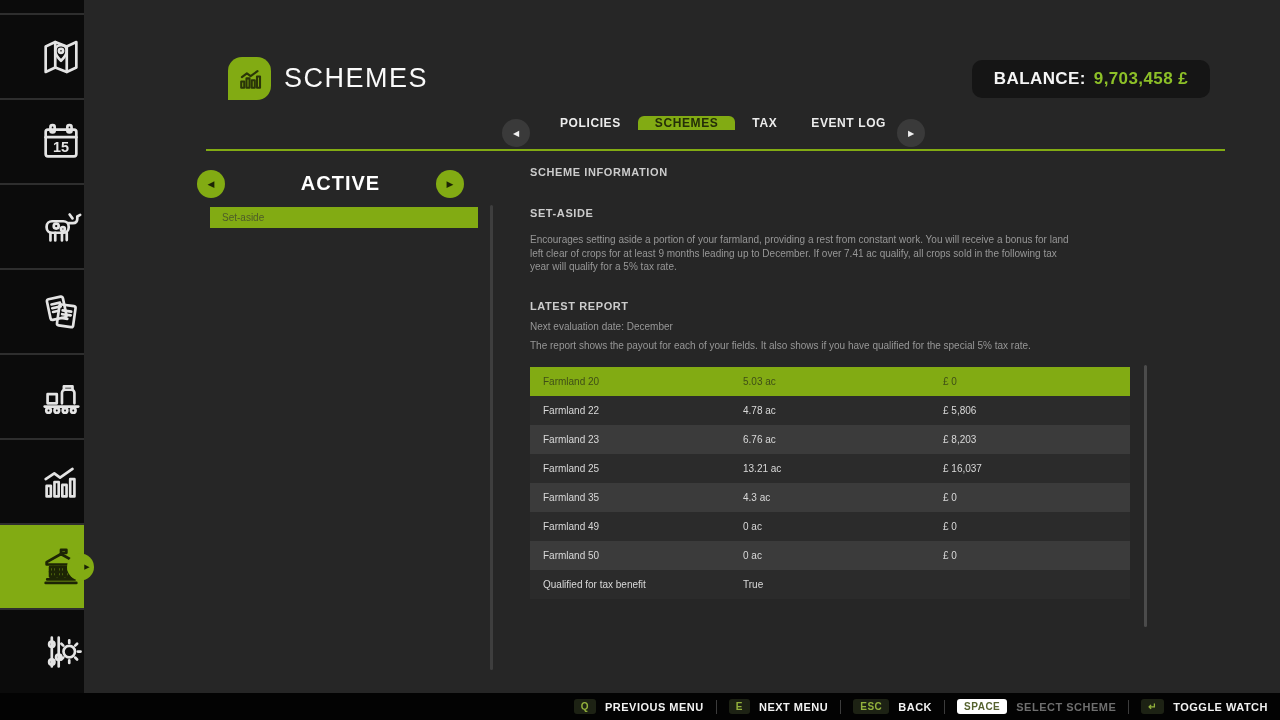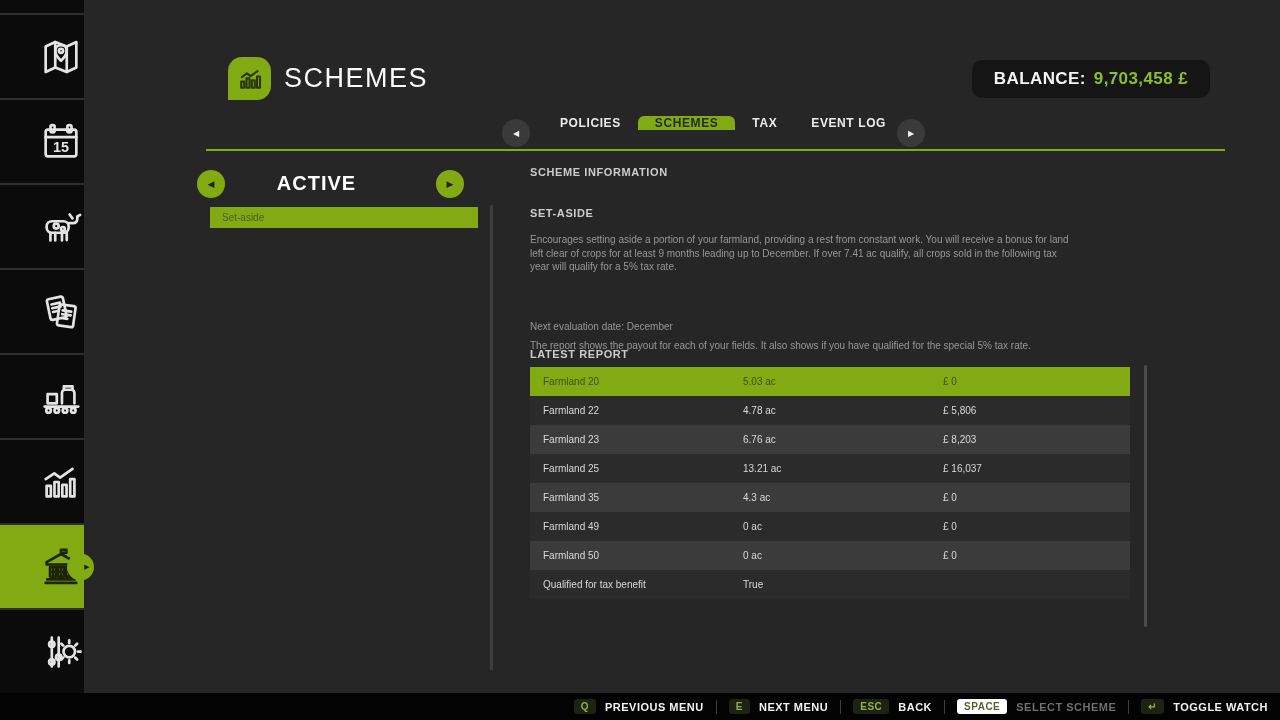--- a/index.html
+++ b/index.html
@@ -61,36 +61,36 @@
   .tab.active{background:var(--accent);color:#242e08;border-radius:6px 6px 0 0;}
   .tab-underline{position:absolute;left:206px;top:149px;width:1019px;height:2px;
     background:var(--accent);}
 
   
   .panel-arrow{position:absolute;top:170px;width:28px;height:28px;border-radius:50%;
     background:var(--accent);color:#1c2405;display:flex;align-items:center;
     justify-content:center;font-size:9px;cursor:pointer;}
   .panel-arrow.left{left:197px;}
   .panel-arrow.right{left:436px;}
-  .panel-title{position:absolute;left:211px;top:172px;width:211px;text-align:center;
+  .panel-title{position:absolute;left:235px;top:172px;width:211px;text-align:center;
     font-size:20px;font-weight:bold;color:#fff;letter-spacing:1px;}
   .scheme-list{position:absolute;left:210px;top:207px;width:268px;}
   .scheme-list-item{height:21px;line-height:21px;font-size:10px;color:#4e5c28;
     padding-left:12px;cursor:pointer;margin-bottom:2px;}
   .scheme-list-item.selected{background:var(--accent);}
   .v-divider{position:absolute;left:490px;top:205px;width:3px;height:465px;
     background:#3e3e3e;border-radius:2px;}
 
   
   .content{position:absolute;left:530px;top:0;width:600px;}
   .sec-title{position:absolute;font-size:11px;font-weight:bold;color:#cccccc;
     letter-spacing:.6px;white-space:nowrap;}
   .t-info{top:166px;}
   .t-scheme{top:207px;}
-  .t-report{top:300px;margin-top:48px;}
+  .t-report{top:300px;}
   .para{position:absolute;font-size:10px;line-height:13.5px;color:#979797;width:548px;}
   .p-desc{top:233px;}
   .p-eval{top:320px;}
   .p-note{top:339px;}
 
   .report-table{position:absolute;left:0;top:367px;width:600px;}
   .trow{display:flex;height:29px;align-items:center;font-size:10px;
     color:#d9d9d9;cursor:pointer;}
   .trow.dark{background:var(--row-dark);}
   .trow.light{background:var(--row-light);}

